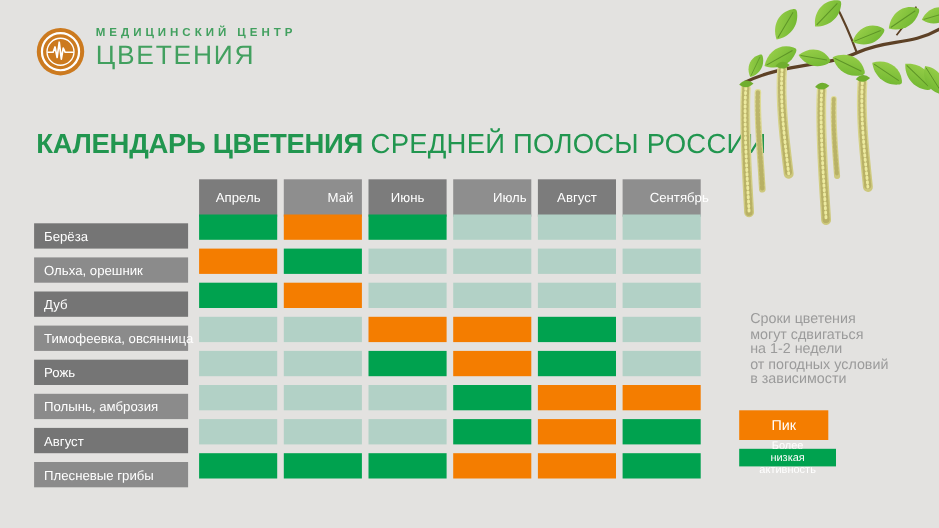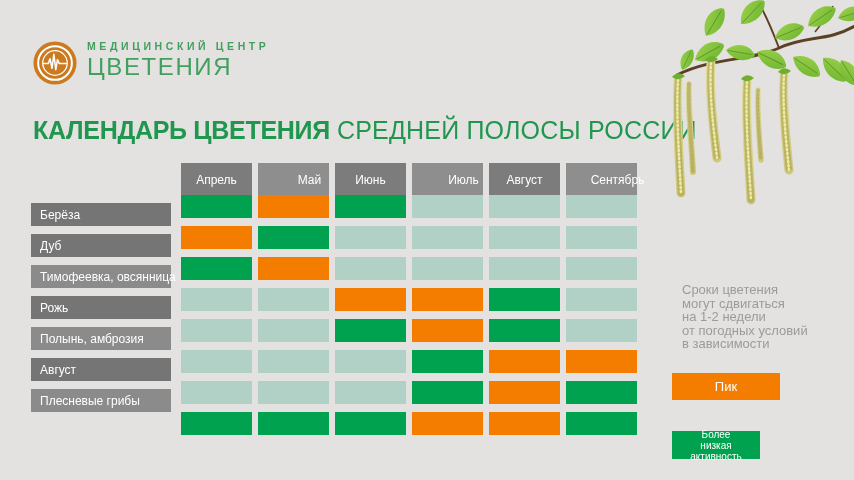--- a/index.html
+++ b/index.html
@@ -6,21 +6,21 @@
     --background:#e3e2e0; --peak:#f47d00; --low-activity:#00a24f; --inactive-cell:#b2d1c6;
     --header-dark:#7c7c7c; --header-light:#8e8e8e; --label-dark:#757575; --label-light:#8b8b8b;
     --title-green:#21964f; --logo-orange:#cc7a1f; --logo-green:#42a05f; --note-gray:#9b9b9b;
   }
   *{margin:0;padding:0;box-sizing:border-box;}
   html,body{width:854px;height:480px;}
   body{font-family:"Liberation Sans",sans-serif;}
   .stage{position:relative;width:854px;height:480px;background:var(--background);overflow:hidden;}
 
   
-  .logo{position:absolute;left:32px;top:40px;display:flex;align-items:flex-start;}
+  .logo{position:absolute;left:32px;top:24px;display:flex;align-items:flex-start;}
   .logo-icon{width:46px;height:46px;display:block;}
   .logo-text{margin-left:9px;padding-top:0;}
   .logo-subtitle{font-size:10.5px;font-weight:bold;letter-spacing:3.6px;color:var(--logo-green);line-height:12px;margin-top:0;}
   .logo-name{font-size:24px;font-weight:400;letter-spacing:1.6px;color:var(--logo-green);line-height:25px;margin-top:2px;}
 
   
   .page-title{position:absolute;left:33px;top:110px;white-space:nowrap;color:var(--title-green);}
   .title-bold{font-size:25px;font-weight:bold;letter-spacing:-0.3px;}
   .title-regular{font-size:25px;font-weight:400;letter-spacing:0.2px;margin-left:7px;}
 
@@ -41,23 +41,23 @@
         grid-template-columns:repeat(6,71px);grid-auto-rows:23px;column-gap:6px;row-gap:8px;}
   .cell{width:71px;height:23px;}
   .v-peak{background:var(--peak);}
   .v-low{background:var(--low-activity);}
   .v-none{background:var(--inactive-cell);}
 
   
   .branch-art{position:absolute;left:655px;top:0;width:199px;height:252px;}
   .note{position:absolute;left:682px;top:283px;width:180px;color:var(--note-gray);
         font-size:13px;line-height:13.6px;}
-  .legend-peak{position:absolute;left:672px;top:373px;width:108px;height:27px;background:var(--peak);
+  .legend-peak{position:absolute;left:672px;top:373px;width:81px;height:27px;background:var(--peak);
         color:#fff;font-size:13px;display:flex;align-items:center;justify-content:center;}
-  .legend-low{position:absolute;left:672px;top:431px;width:88px;height:28px;background:var(--low-activity);
+  .legend-low{position:absolute;left:672px;top:408px;width:88px;height:16px;background:var(--low-activity);
         color:#fff;font-size:10px;line-height:11px;display:flex;align-items:center;justify-content:center;
         text-align:center;padding:1px 20px;}
 </style>
 </head>
 <body>
 
 <div class="stage">
 
   <div class="logo">
     <svg class="logo-icon" viewBox="-24 -24 48 48">
@@ -78,20 +78,21 @@
       <div class="month shade-dark">Апрель</div>
       <div class="month shade-light">Май</div>
       <div class="month shade-dark">Июнь</div>
       <div class="month shade-light">Июль</div>
       <div class="month shade-dark">Август</div>
       <div class="month shade-light">Сентябрь</div>
     </div>
 
   <div class="label-col">
       <div class="row-label shade-darker">Берёза</div>
+      <div class="row-label shade-lighter">Ольха, орешник</div>
       <div class="row-label shade-darker">Дуб</div>
       <div class="row-label shade-lighter">Тимофеевка, овсянница</div>
       <div class="row-label shade-darker">Рожь</div>
       <div class="row-label shade-lighter">Полынь, амброзия</div>
       <div class="row-label shade-darker">Август</div>
       <div class="row-label shade-lighter">Плесневые грибы</div>
     </div>
 
   <div class="grid">
       <div class="cell v-low"></div>

